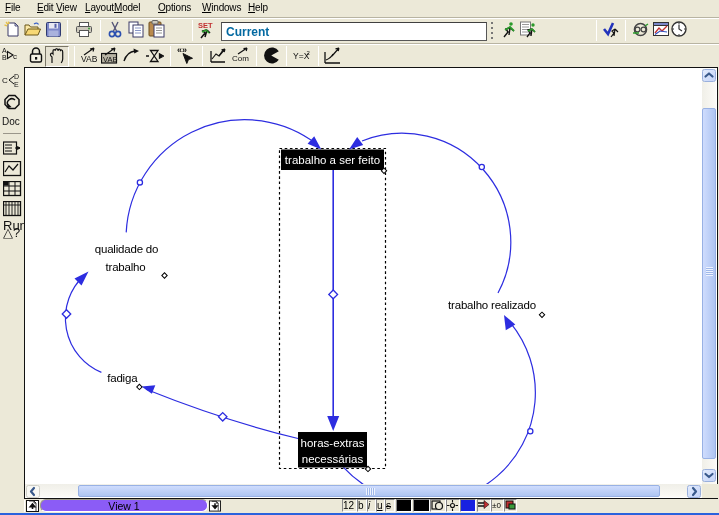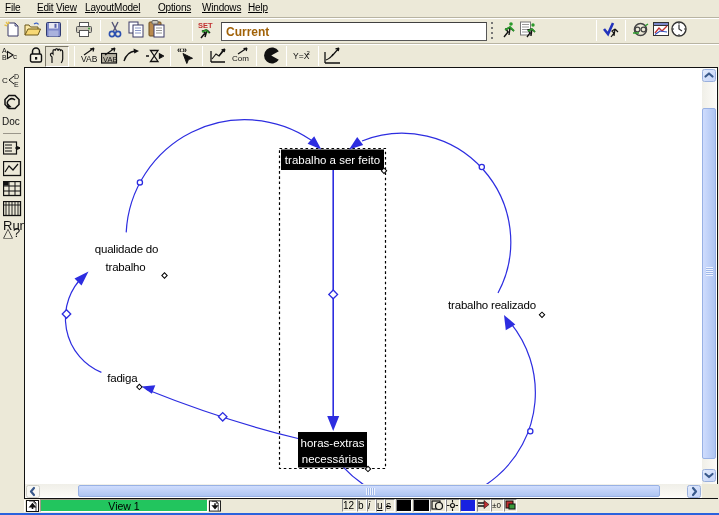--- a/index.html
+++ b/index.html
@@ -1,37 +1,37 @@
 <!DOCTYPE html>
 <html><head>
 <meta charset="utf-8">
 <style>
 * { margin:0; padding:0; box-sizing:border-box; }
 html,body { width:719px; height:515px; overflow:hidden; }
 body { font-family:"Liberation Sans", sans-serif; background:#ece9d8; position:relative; }
 .abs { position:absolute; }
 
 #menubar { left:0; top:0; width:719px; height:17px; font-size:10px; letter-spacing:-0.2px; color:#000; }
-#menubar span { position:absolute; top:2px;text-decoration:underline; }
+#menubar span { position:absolute; top:2px; }
 #menubar u { text-decoration:underline; }
 .groove { left:0; width:719px; height:2px; border-top:1px solid #b8b4a2; border-bottom:1px solid #ffffff; }
 
 #tb1, #tb2 { position:static; }
 .vsep { position:absolute; width:1px; background:#a8a491; border-right:1px solid #fff; }
 
 #frame { left:24px; top:67px; width:694px; height:432px; border:1.5px solid #111; background:#fff; }
 #canvas { left:25px; top:69px; width:677px; height:415px; background:#fff; overflow:hidden; }
 
 #vsb { left:702px; top:69px; width:14px; height:415px; background:linear-gradient(to right,#f0efe8,#fbfaf6); }
 #hsb { left:25px; top:484px; width:677px; height:13px; background:linear-gradient(to bottom,#f0efe8,#fbfaf6); }
 .sbbtn { position:absolute; background:linear-gradient(135deg,#e3ecfd,#c4d3f7); border:1px solid #9ab0dd; border-radius:2.5px; color:#4d6185; display:flex; align-items:center; justify-content:center; overflow:hidden; }
 .sbthumb { position:absolute; border:1px solid #98b1e4; border-radius:2px; }
 
 #status { left:0; top:499px; width:719px; height:14px; font-size:11px; }
-.sunken { position:absolute; border-top:1px solid #9d9a88; border-left:1px solid #9d9a88; border-bottom:1px solid #fff; border-right:1px solid #fff; background:#22c55e; }
+.sunken { position:absolute; border-top:1px solid #9d9a88; border-left:1px solid #9d9a88; border-bottom:1px solid #fff; border-right:1px solid #fff; background:#8b5cf6;border-radius:6px; }
 #bottomedge { left:0; top:513px; width:719px; height:2px; background:#2a62dd; }
 .cell { position:absolute; top:0px; height:13px; border:1px solid #888; border-bottom-color:#fff; border-right-color:#fff; text-align:left; font-size:10px; line-height:12px; }
 </style>
 </head>
 <body>
 <div id="menubar" class="abs">
   <span style="left:5px"><u>F</u>ile</span>
   <span style="left:37px"><u>E</u>dit</span>
   <span style="left:56px"><u>V</u>iew</span>
   <span style="left:85px"><u>L</u>ayout</span>
@@ -82,21 +82,21 @@
     <rect x="6" y="5" width="10" height="12" fill="#fff" stroke="#3a3a66"></rect>
     <path d="M8 8 h6 M8 10.5 h6 M8 13 h6" stroke="#888" stroke-width="0.9"></path>
   </svg>
   <div class="vsep" style="left:192px;top:20px;height:21px"></div>
   <svg class="abs" style="left:197px;top:21px" width="18" height="18" viewBox="0 0 18 18">
     <text x="1" y="7" font-size="7.5" font-weight="bold" fill="#c03030" font-family="Liberation Sans">SET</text>
     <path d="M4 17 L8 12 L6 10 L10 9 M10 9 L13 12 M10 9 L8 16" stroke="#111" stroke-width="1.5" fill="none"></path>
     <path d="M5 11 l4 -2 l3 3" stroke="#2a9a2a" stroke-width="1.6" fill="none"></path>
   </svg>
   <div class="abs" style="left:221px;top:22px;width:266px;height:19px;background:#fff;border:1px solid #575757;border-top-color:#404040;">
-    <span style="position:absolute;left:4px;top:2px;font-size:12px;font-weight:bold;color:#a16207;">Current</span>
+    <span style="position:absolute;left:4px;top:2px;font-size:12px;font-weight:bold;color:#0369a1;">Current</span>
   </div>
   <div class="abs" style="left:491px;top:22px;width:2px;height:18px;background-image:repeating-linear-gradient(to bottom,#777 0 2px,transparent 2px 5px);"></div>
   <svg class="abs" style="left:502px;top:21px" width="15" height="17" viewBox="0 0 15 17">
     <path d="M2 16 L6 11 L4 8 L8 7 M8 7 L12 10 M8 7 L7 14" stroke="#111" stroke-width="1.4" fill="none"></path>
     <path d="M3 9 l5 -3 l4 4" stroke="#2a9a2a" stroke-width="1.8" fill="none"></path>
     <circle cx="9" cy="3" r="1.8" fill="#2a9a2a"></circle>
   </svg>
   <svg class="abs" style="left:520px;top:21px" width="17" height="17" viewBox="0 0 17 17">
     <rect x="0.5" y="1" width="10" height="13" fill="#fff" stroke="#777"></rect>
     <path d="M2 3.5 h7 M2 6 h7 M2 8.5 h7 M2 11 h7" stroke="#999" stroke-width="1"></path>

